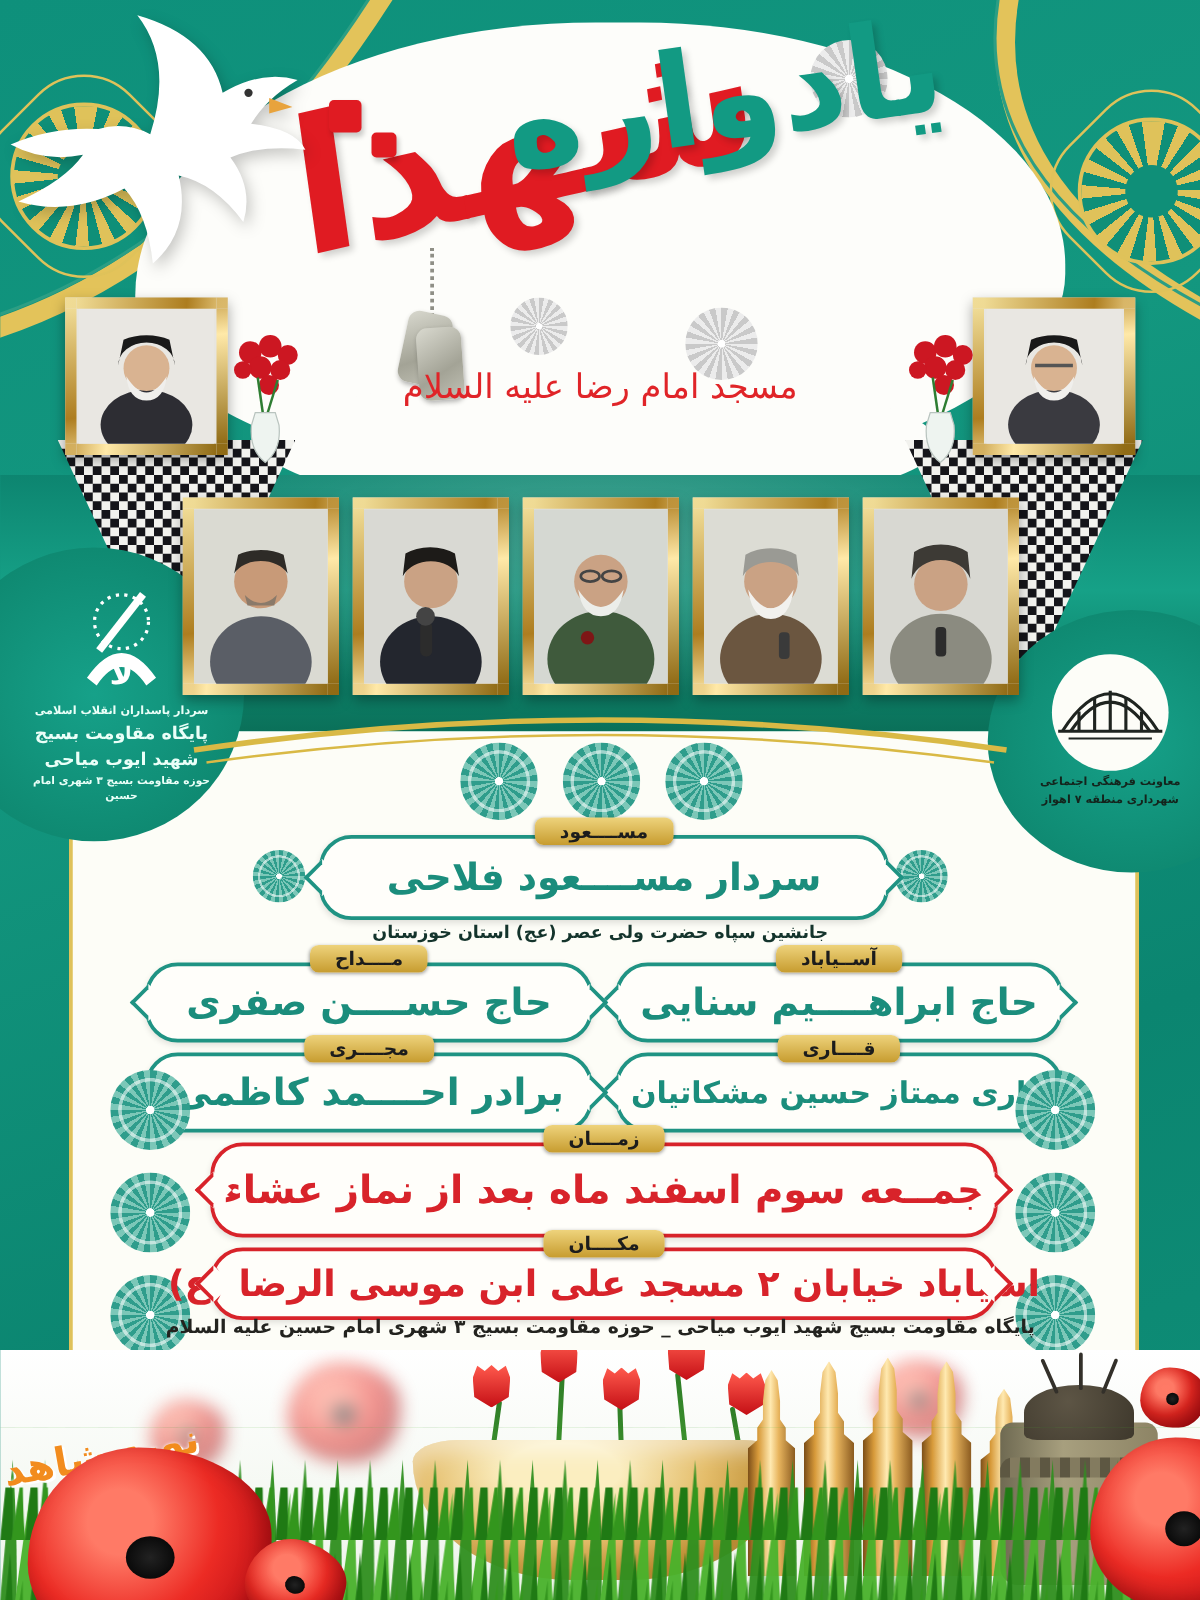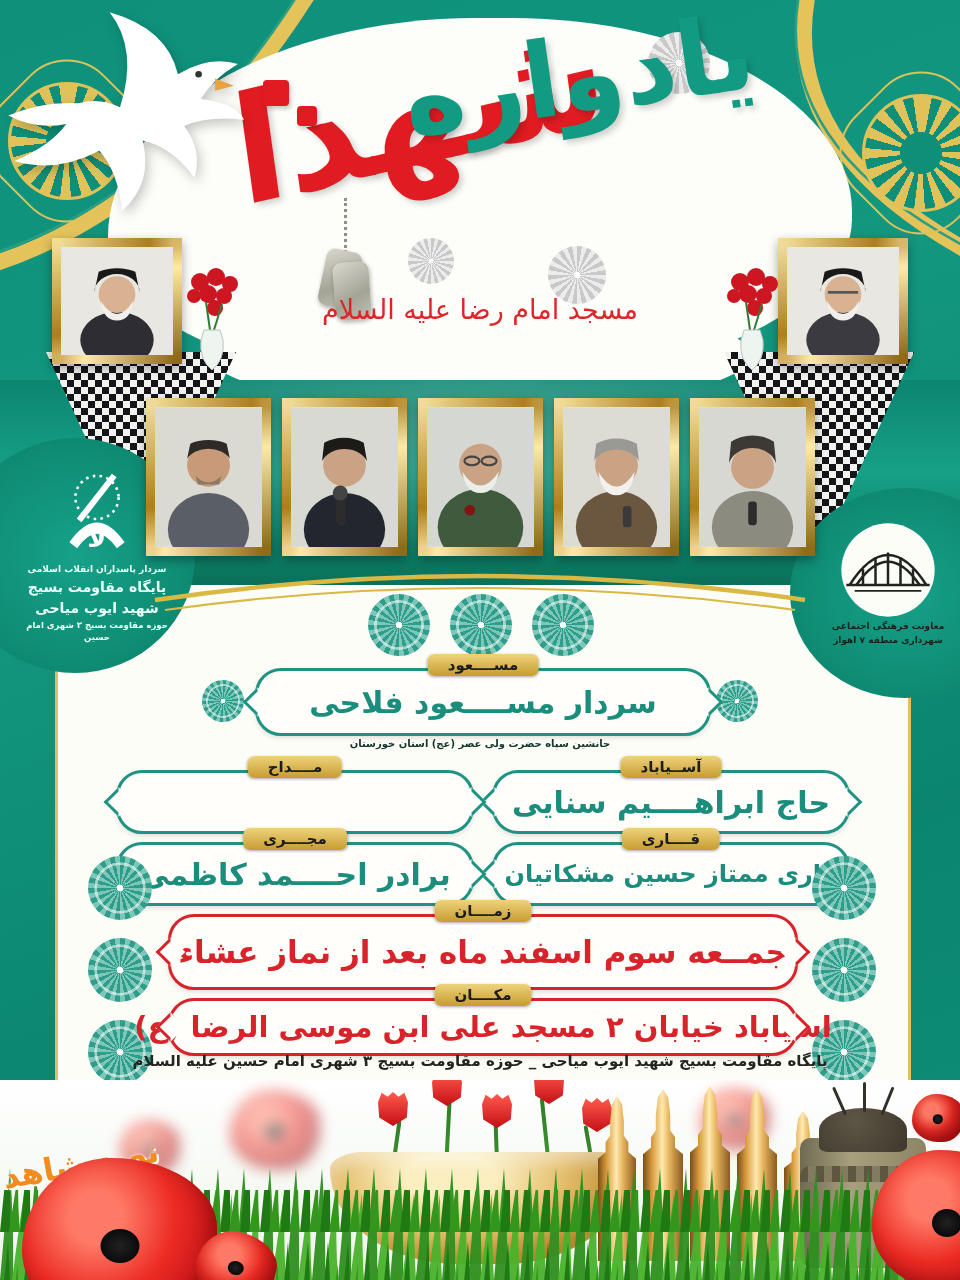--- a/index.html
+++ b/index.html
@@ -74,21 +74,21 @@
   .qab::after{right:-11px;border-top-color:var(--c);border-right-color:var(--c);}
   .qab::before{left:-11px;border-bottom-color:var(--c);border-left-color:var(--c);}
   .teal{--c:#1f9383;}
   .redb{--c:#d8232a;}
   .pill{position:absolute;top:-17px;left:50%;transform:translateX(-50%);
     background:linear-gradient(#eed37c,#c79c2f);border-radius:7px;padding:2px 20px;
     font-size:15px;font-weight:700;color:#1c1c1c;white-space:nowrap;box-shadow:0 1px 3px rgba(0,0,0,.35);}
   .qname{font-size:30px;font-weight:800;color:#1b8d7c;white-space:nowrap;}
   .qname.sm{font-size:24px;}
   .qval{font-size:31px;font-weight:800;color:#d8232a;white-space:nowrap;text-align:center;}
-  .caption{position:absolute;width:960px;text-align:center;font-size:10px;font-weight:700;color:#14342c;}
+  .caption{position:absolute;width:960px;text-align:center;font-size:14px;font-weight:700;color:#14342c;}
   .organizer{position:absolute;left:0;top:1052px;width:960px;text-align:center;
     font-size:15px;font-weight:700;color:#23231f;}
 
   
   .logoblob{position:absolute;border-radius:50%;background:radial-gradient(#16a189,#0c8068);}
   .logocap{font-weight:700;text-align:center;line-height:1.5;}
 
   
   .blur{filter:blur(7px);opacity:.5;}
   .poppy{position:absolute;border-radius:50% 60% 45% 55%/60% 45% 55% 50%;
@@ -325,20 +325,21 @@
     <span class="qname">سردار مســــعود فلاحی</span>
   </div>
   <div class="caption" style="left:0;top:738px;z-index:6">جانشین سپاه حضرت ولی عصر (عج) استان خوزستان</div>
 
   <div class="qab teal" style="left:492px;top:770px;width:352px;height:58px;z-index:6">
     <span class="pill">آســیاباد</span>
     <span class="qname">حاج ابراهــــیم سنایی</span>
   </div>
   <div class="qab teal" style="left:116px;top:770px;width:352px;height:58px;z-index:6">
     <span class="pill">مــــداح</span>
+    <span class="qname">حاج حســــن صفری</span>
   </div>
 
   <div class="qab teal" style="left:492px;top:842px;width:352px;height:58px;z-index:6">
     <span class="pill">قــــاری</span>
     <span class="qname sm">قاری ممتاز حسین مشکاتیان</span>
   </div>
   <div class="qab teal" style="left:116px;top:842px;width:352px;height:58px;z-index:6">
     <span class="pill">مجــــری</span>
     <span class="qname">برادر احــــمد کاظمی</span>
   </div>

